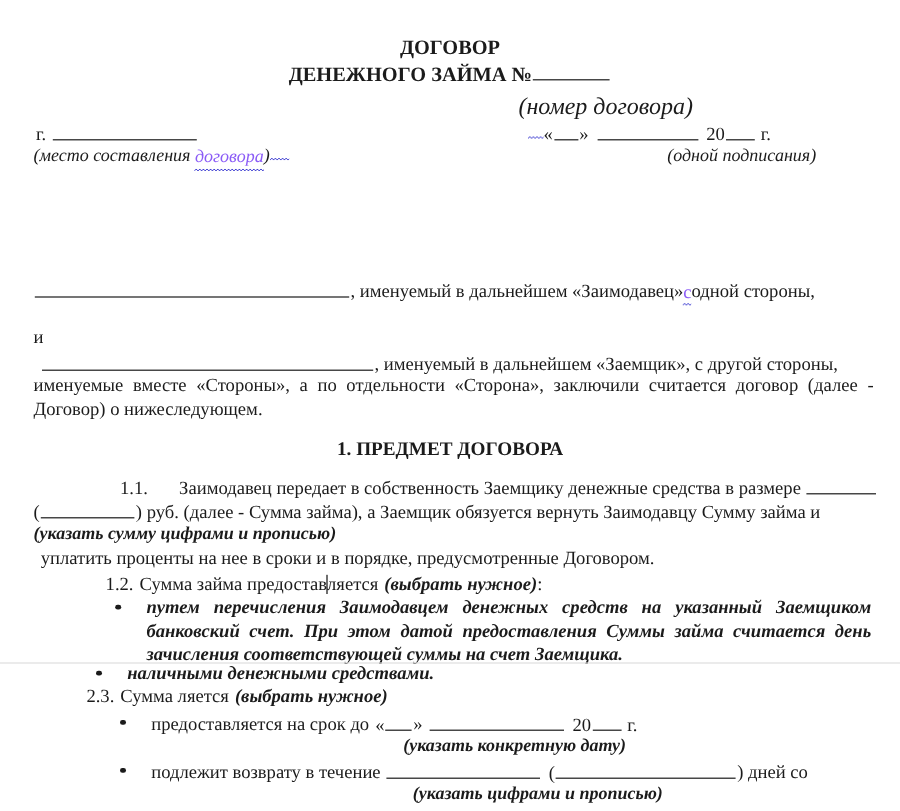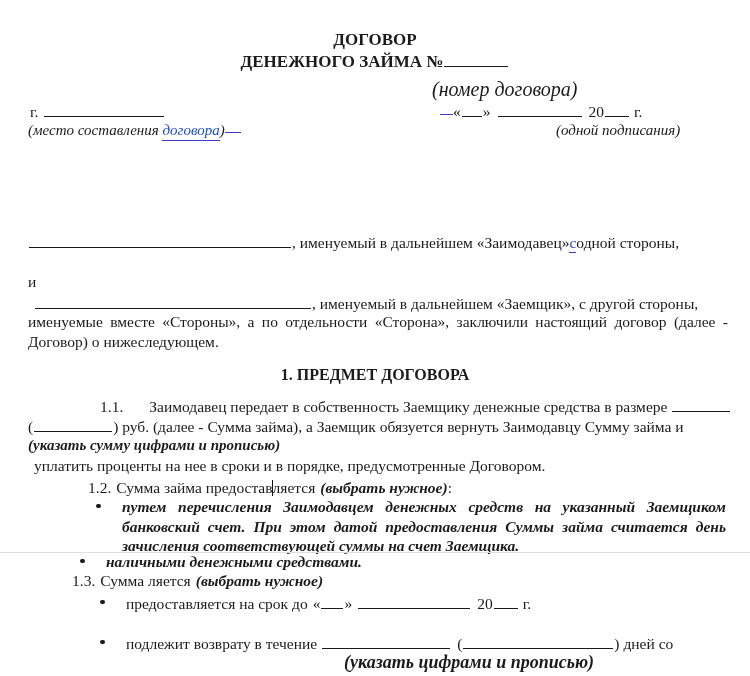--- a/index.html
+++ b/index.html
@@ -61,21 +61,21 @@
     right: 0;
     bottom: -2px;
     height: 3px;
     background-image:
       radial-gradient(circle at 1.5px 3.2px, transparent 1.45px, currentColor 1.5px, currentColor 2.05px, transparent 2.1px);
     background-size: 3px 4px;
     background-repeat: repeat-x;
   }
   .sq-blue { color: #3a3ad0; }
   .sq-red  { color: #d02a22; }
-  .sq > span { color: #1d4ed8; }
+  .sq > span { color: #8b5cf6; }
 
   
   .sq-bare {
     display: inline-block;
     width: 14px;
     height: 0.9em;
     position: relative;
     vertical-align: baseline;
   }
   .sq-bare::after {
@@ -176,21 +176,21 @@
 
   <div class="ln" style="left:28px; top:272px;">
     <span>и</span>
   </div>
 
   <div class="ln" style="left:34px; top:293px;">
     <span class="u" style="width:276px;"></span><span>, именуемый в дальнейшем «Заемщик», с другой стороны,</span>
   </div>
 
   <div class="blk" style="left:28px; top:312px; width:700px;">
-    <span>именуемые вместе «Стороны», а по отдельности «Сторона», заключили настоящий договор (далее - Договор) о нижеследующем.</span>
+    <span>именуемые вместе «Стороны», а по отдельности «Сторона», заключили считается договор (далее - Договор) о нижеследующем.</span>
   </div>
 
   <div class="ln b center" style="left:0; width:750px; top:365px; font-size:16px;">
     <span>1. ПРЕДМЕТ ДОГОВОРА</span>
   </div>
 
   <div class="ln" style="left:100px; top:396px;">
     <span>1.1.</span><span style="margin-left:26px;">Заимодавец передает в собственность Заемщику денежные средства в размере</span><span class="u" style="width:58px; margin-left:5px;"></span>
   </div>
 
@@ -214,35 +214,38 @@
     <span class="bullet-dot"></span>
     <span class="bullet-text i b">путем перечисления Заимодавцем денежных средств на указанный Заемщиком банковский счет. При этом датой предоставления Суммы займа считается день зачисления соответствующей суммы на счет Заемщика.</span>
   </div>
 
   <div class="bullet-row" style="left:80px; top:552px; width:630px;">
     <span class="bullet-dot"></span>
     <span class="bullet-text i b">наличными денежными средствами.</span>
   </div>
 
   <div class="ln" style="left:72px; top:571px;">
-    <span>1.3.</span><span style="margin-left:5px;">Сумма ляется</span><span class="i b" style="margin-left:5px;">(выбрать нужное)</span>
+    <span>2.3.</span><span style="margin-left:5px;">Сумма ляется</span><span class="i b" style="margin-left:5px;">(выбрать нужное)</span>
   </div>
 
   <div class="bullet-row" style="left:100px; top:593px; width:630px;">
     <span class="bullet-dot"></span>
     <span class="bullet-text" style="white-space:nowrap;"><span>предоставляется на срок до</span><span style="margin-left:5px;">«</span><span class="u" style="width:22px;"></span><span>»</span><span class="u" style="width:112px; margin-left:6px;"></span><span style="margin-left:6px;">20</span><span class="u" style="width:24px;"></span><span style="margin-left:4px;">г.</span></span>
   </div>
 
+  <div class="ln i b" style="left:336px; top:613px; font-size:15px;">
+    <span>(указать конкретную дату)</span>
+  </div>
 
   <div class="bullet-row" style="left:100px; top:633px; width:640px;">
     <span class="bullet-dot"></span>
     <span class="bullet-text" style="white-space:nowrap;"><span>подлежит возврату в течение</span><span class="u" style="width:128px; margin-left:5px;"></span><span style="margin-left:6px;">(</span><span class="u" style="width:150px;"></span><span>) дней со</span></span>
   </div>
 
-  <div class="ln i b" style="left:344px; top:653px; font-size:18px;">
+  <div class="ln i b" style="left:344px; top:653px; font-size:15px;">
     <span>(указать цифрами и прописью)</span>
   </div>
 
   <div class="bottom-fade">
     <div class="hair"></div>
   </div>
 
 </div>
 
 </body></html>

